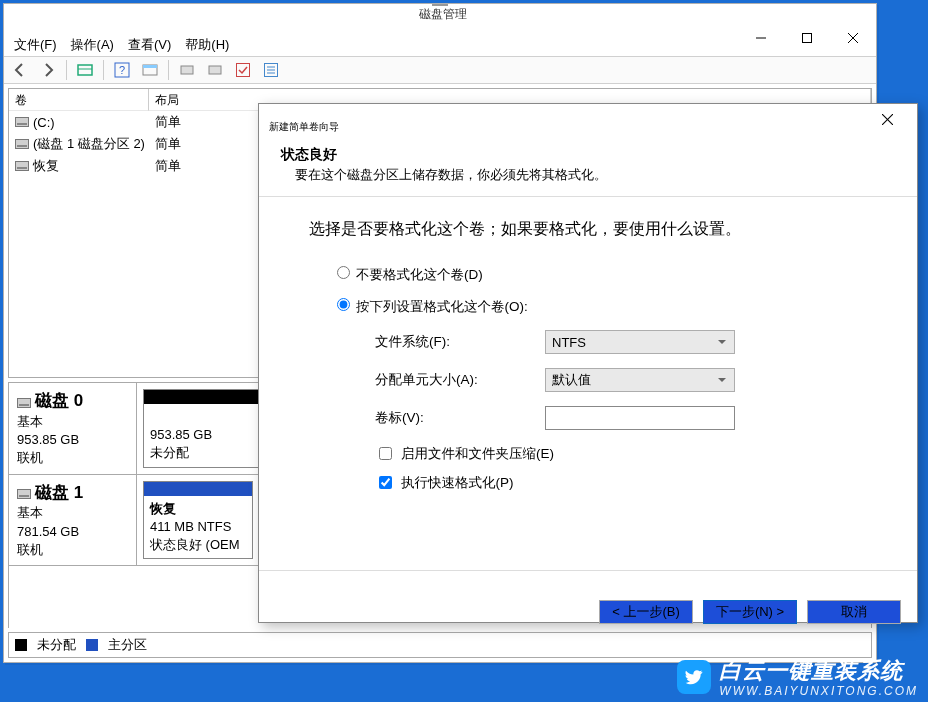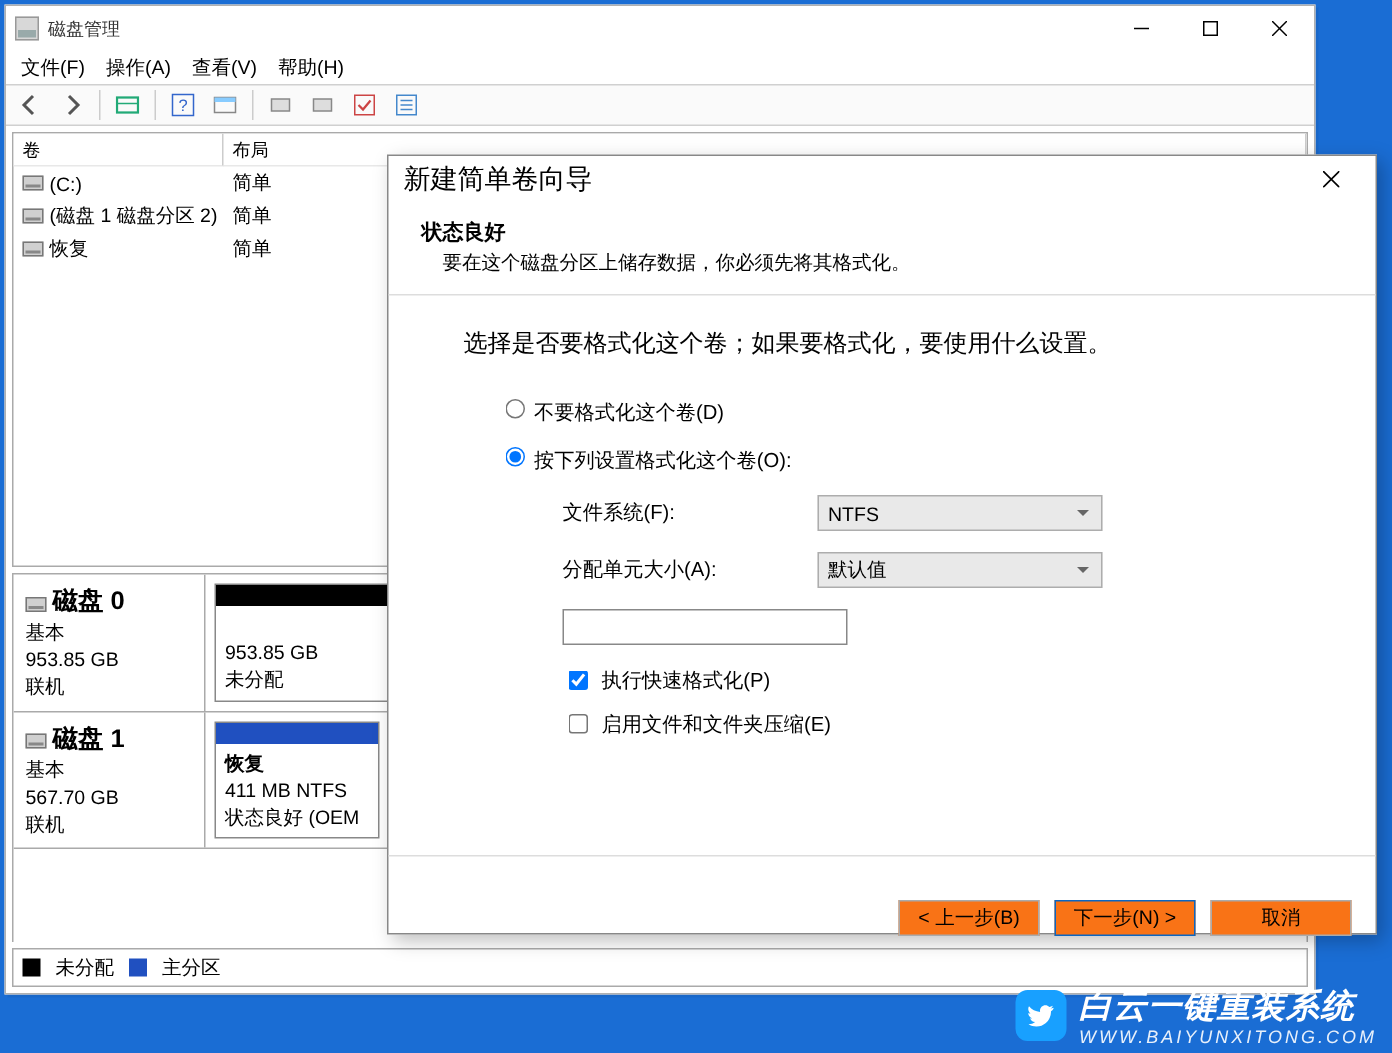--- a/index.html
+++ b/index.html
@@ -4,21 +4,21 @@
 <style>
 * { box-sizing: border-box; font-family: "Microsoft YaHei", "Segoe UI", Tahoma, sans-serif; }
 html, body { margin: 0; padding: 0; }
 body { width: 928px; height: 702px; background: #1a6dd4; overflow: hidden; position: relative; }
 
 .main-window {
   position: absolute; left: 3px; top: 3px; width: 874px; height: 660px;
   background: #fff; border: 1px solid #b0b0b0; box-shadow: 2px 2px 0 rgba(0,0,0,.05);
 }
 .titlebar {
-  height: 30px; display: flex; align-items: center; padding-left: 6px; font-size: 12px; color: #333;
+  height: 30px; display: flex; align-items: center; padding-left: 6px; font-size: 12px; color: #333; flex-direction: column;
 }
 .titlebar .app-icon { width:16px; height:16px; background:#d8d8d8; border:1px solid #999; margin-right:6px; position:relative; }
 .titlebar .app-icon:after{content:"";position:absolute;left:1px;right:1px;top:60%;bottom:1px;background:#9aa;}
 .win-ctrls { margin-left:auto; display:flex; }
 .win-ctrls div { width:46px; height:30px; display:flex; align-items:center; justify-content:center; color:#333; }
 .win-ctrls svg { width:10px; height:10px; }
 
 .menubar { height:22px; display:flex; align-items:center; padding:0 10px; font-size:13px; gap:14px; }
 .menubar span { cursor:default; }
 
@@ -52,37 +52,37 @@
 .disk-label .dicon{display:inline-block;vertical-align:middle;margin-right:4px;}
 
 .legend { position:absolute; left:4px; right:4px; bottom:4px; height:26px; border:1px solid #aaa; display:flex; align-items:center; gap:10px; padding:0 6px; font-size:13px;}
 .legend .sw { width:12px; height:12px; display:inline-block; }
 .legend .sw.k{background:#000;} .legend .sw.b{background:#2050c0;}
 
 
 .dialog {
   position:absolute; left:258px; top:103px; width:660px; height:520px; background:#fff; border:1px solid #888; box-shadow:4px 4px 12px rgba(0,0,0,.25);
 }
-.dlg-title { height:30px; display:flex; align-items:center; padding:0 10px; font-size:18px; }
+.dlg-title { height:30px; display:flex; align-items:flex-end; padding:0 10px; font-size:10px; }
 .dlg-close { margin-left:auto; width:40px; height:30px; display:flex; align-items:center; justify-content:center;}
 .dlg-body { padding:6px 22px 0 22px; }
 .dlg-h1 { font-size:14px; font-weight:bold; margin:6px 0 2px 0;}
 .dlg-sub { font-size:13px; margin-left:14px; margin-bottom:12px;}
 .dlg-hr { height:1px; background:#ddd; margin:0 -22px 22px -22px;}
 .dlg-instruction { font-size:16px; margin:0 28px 26px 28px;}
 .radio-row { margin:0 0 14px 56px; font-size:13.5px; display:flex; align-items:flex-start; gap:6px;}
 .radio-row input {margin:0;}
 .field-row { display:flex; align-items:center; margin:0 0 14px 94px; font-size:13.5px; }
 .field-row label{ width:170px;}
 .field-row .combo { width:190px; height:24px; border:1px solid #adadad; background:#e9e9e9; display:flex; align-items:center; padding:0 6px; font-size:13px; position:relative;}
 .field-row .combo:after{content:"";position:absolute;right:8px;top:9px;border:4px solid transparent;border-top-color:#666;}
 .field-row input[type=text]{ width:190px; height:24px; border:1px solid #888; padding:0 4px; font-size:13px;}
 .check-row { margin:0 0 10px 94px; font-size:13.5px; display:flex; align-items:center; gap:6px;}
 .dlg-footer { position:absolute; left:0; right:0; bottom:0; height:52px; border-top:1px solid #ddd; display:flex; justify-content:flex-end; align-items:center; gap:10px; padding:0 16px;}
-.dlg-footer button { height:24px; min-width:94px; padding:0 10px; font-size:13px; background:#f97316; border:1px solid #aaa; cursor:pointer;margin-top:30px;}
+.dlg-footer button { height:24px; min-width:94px; padding:0 10px; font-size:13px; background:#1d4ed8; border:1px solid #aaa; cursor:pointer;margin-top:30px;}
 .dlg-footer button.primary{ border:1.5px solid #0a66c2;}
 
 .watermark {
   position:absolute; right:6px; bottom:4px; display:flex; align-items:center; gap:8px; color:#fff;
   font-style:italic; font-size:18px; padding-right:4px;padding-left:40px;
 }
 .watermark .badge{ width:34px; height:34px; border-radius:8px; background:#18a0ff; display:flex; align-items:center; justify-content:center;}
 .watermark .badge svg{width:20px;height:20px;fill:#fff;}
 .watermark .brand { font-weight:600; font-size:22px; letter-spacing:1px;}
 .watermark .domain { font-size:12px; letter-spacing:2px; opacity:.9; display:block; margin-top:-2px;}
@@ -222,21 +222,21 @@
           <div class="lane">
             <div class="bar"></div>
             <div class="txt"><br><span>953.85 GB</span><br><span>未分配</span></div>
           </div>
         </div>
       </div>
       <div class="disk-block">
         <div class="disk-label">
           <span class="disk-icon dicon"></span><b>磁盘 1</b><br>
           <span>基本</span><br>
-          <span>567.70 GB</span><br>
+          <span>781.54 GB</span><br>
           <span>联机</span>
         </div>
         <div class="disk-lanes">
           <div class="lane recovery">
             <div class="bar blue"></div>
             <div class="txt"><b>恢复</b><br><span>411 MB NTFS</span><br><span>状态良好 (OEM</span></div>
           </div>
         </div>
       </div>
     </div>
@@ -281,30 +281,31 @@
           <span>NTFS</span>
         </div>
     </div>
     <div class="field-row">
       <label>分配单元大小(A):</label>
       <div class="combo">
           <span>默认值</span>
         </div>
     </div>
     <div class="field-row">
+      <label>卷标(V):</label>
       <input type="text" value="" style="">
     </div>
 
+    <div class="check-row">
+      <input type="checkbox" style="">
+      <span>启用文件和文件夹压缩(E)</span>
+    </div>
     <div class="check-row">
       <input type="checkbox" checked="" style="">
       <span>执行快速格式化(P)</span>
-    </div>
-    <div class="check-row">
-      <input type="checkbox" style="">
-      <span>启用文件和文件夹压缩(E)</span>
     </div>
   </div>
   <div class="dlg-footer">
     <button>&lt; 上一步(B)</button>
     <button class="primary">下一步(N) &gt;</button>
     <button>取消</button>
   </div>
 </div>
 
 <div class="watermark">

